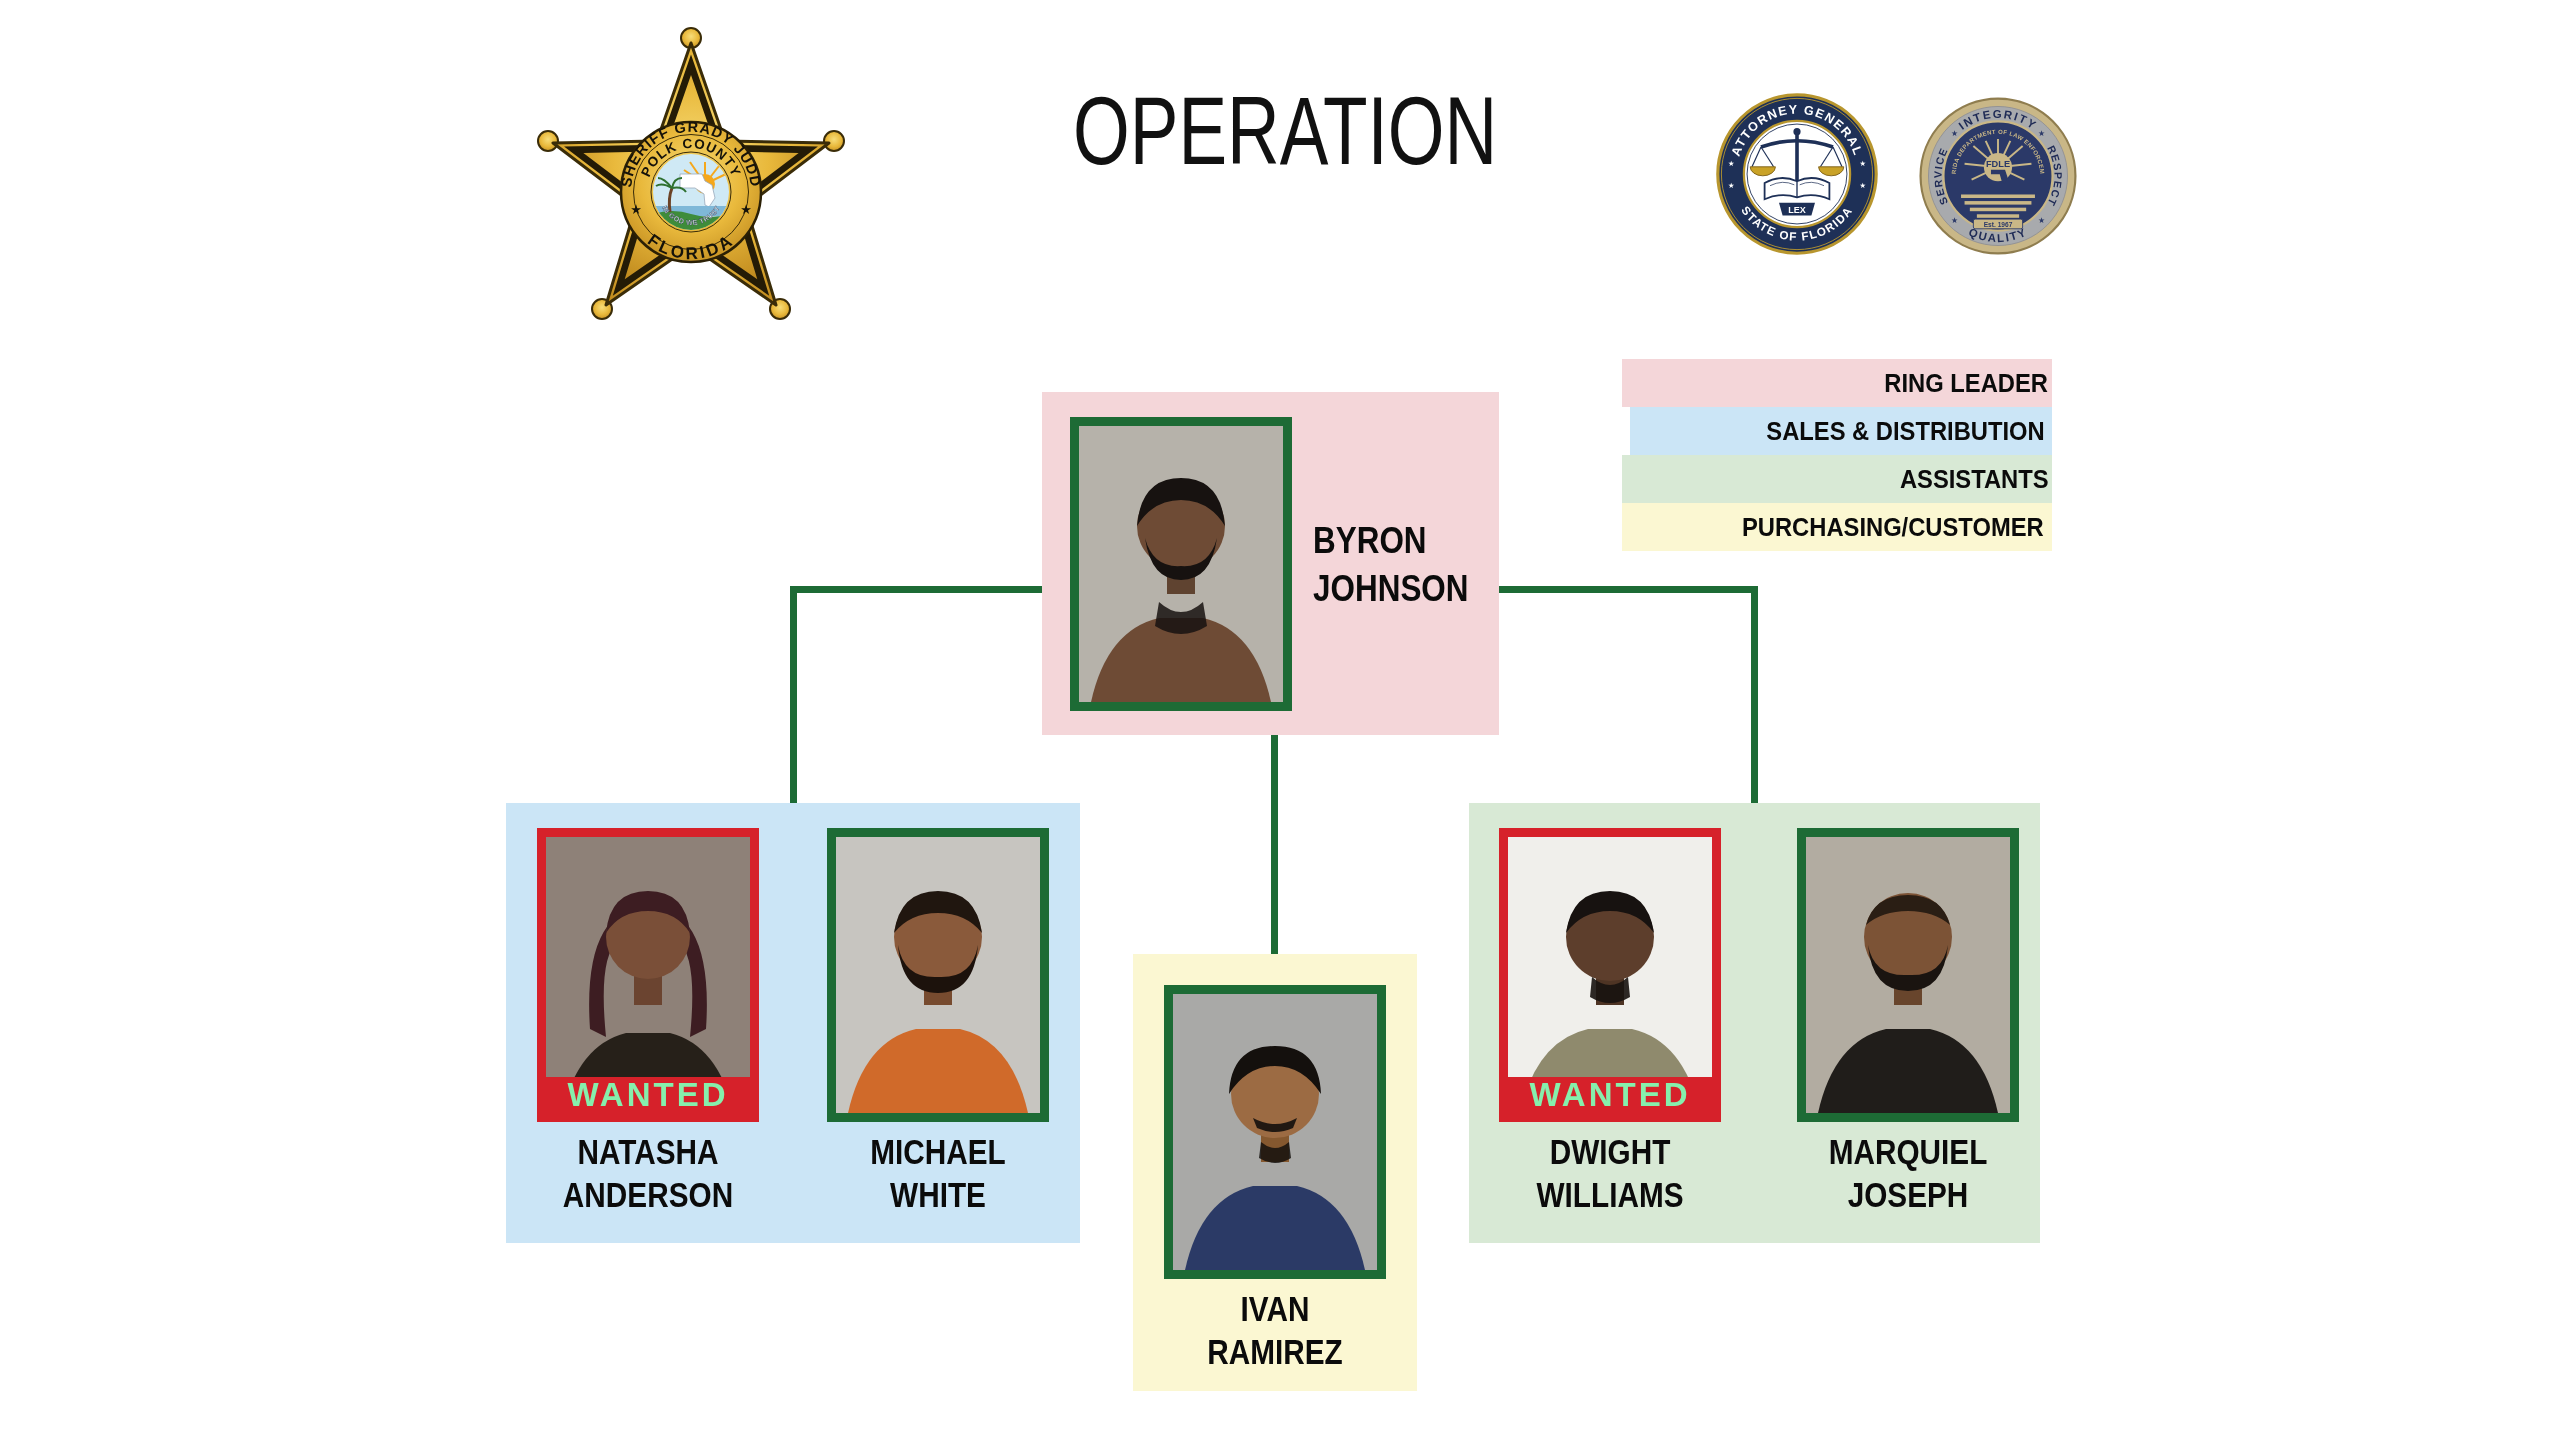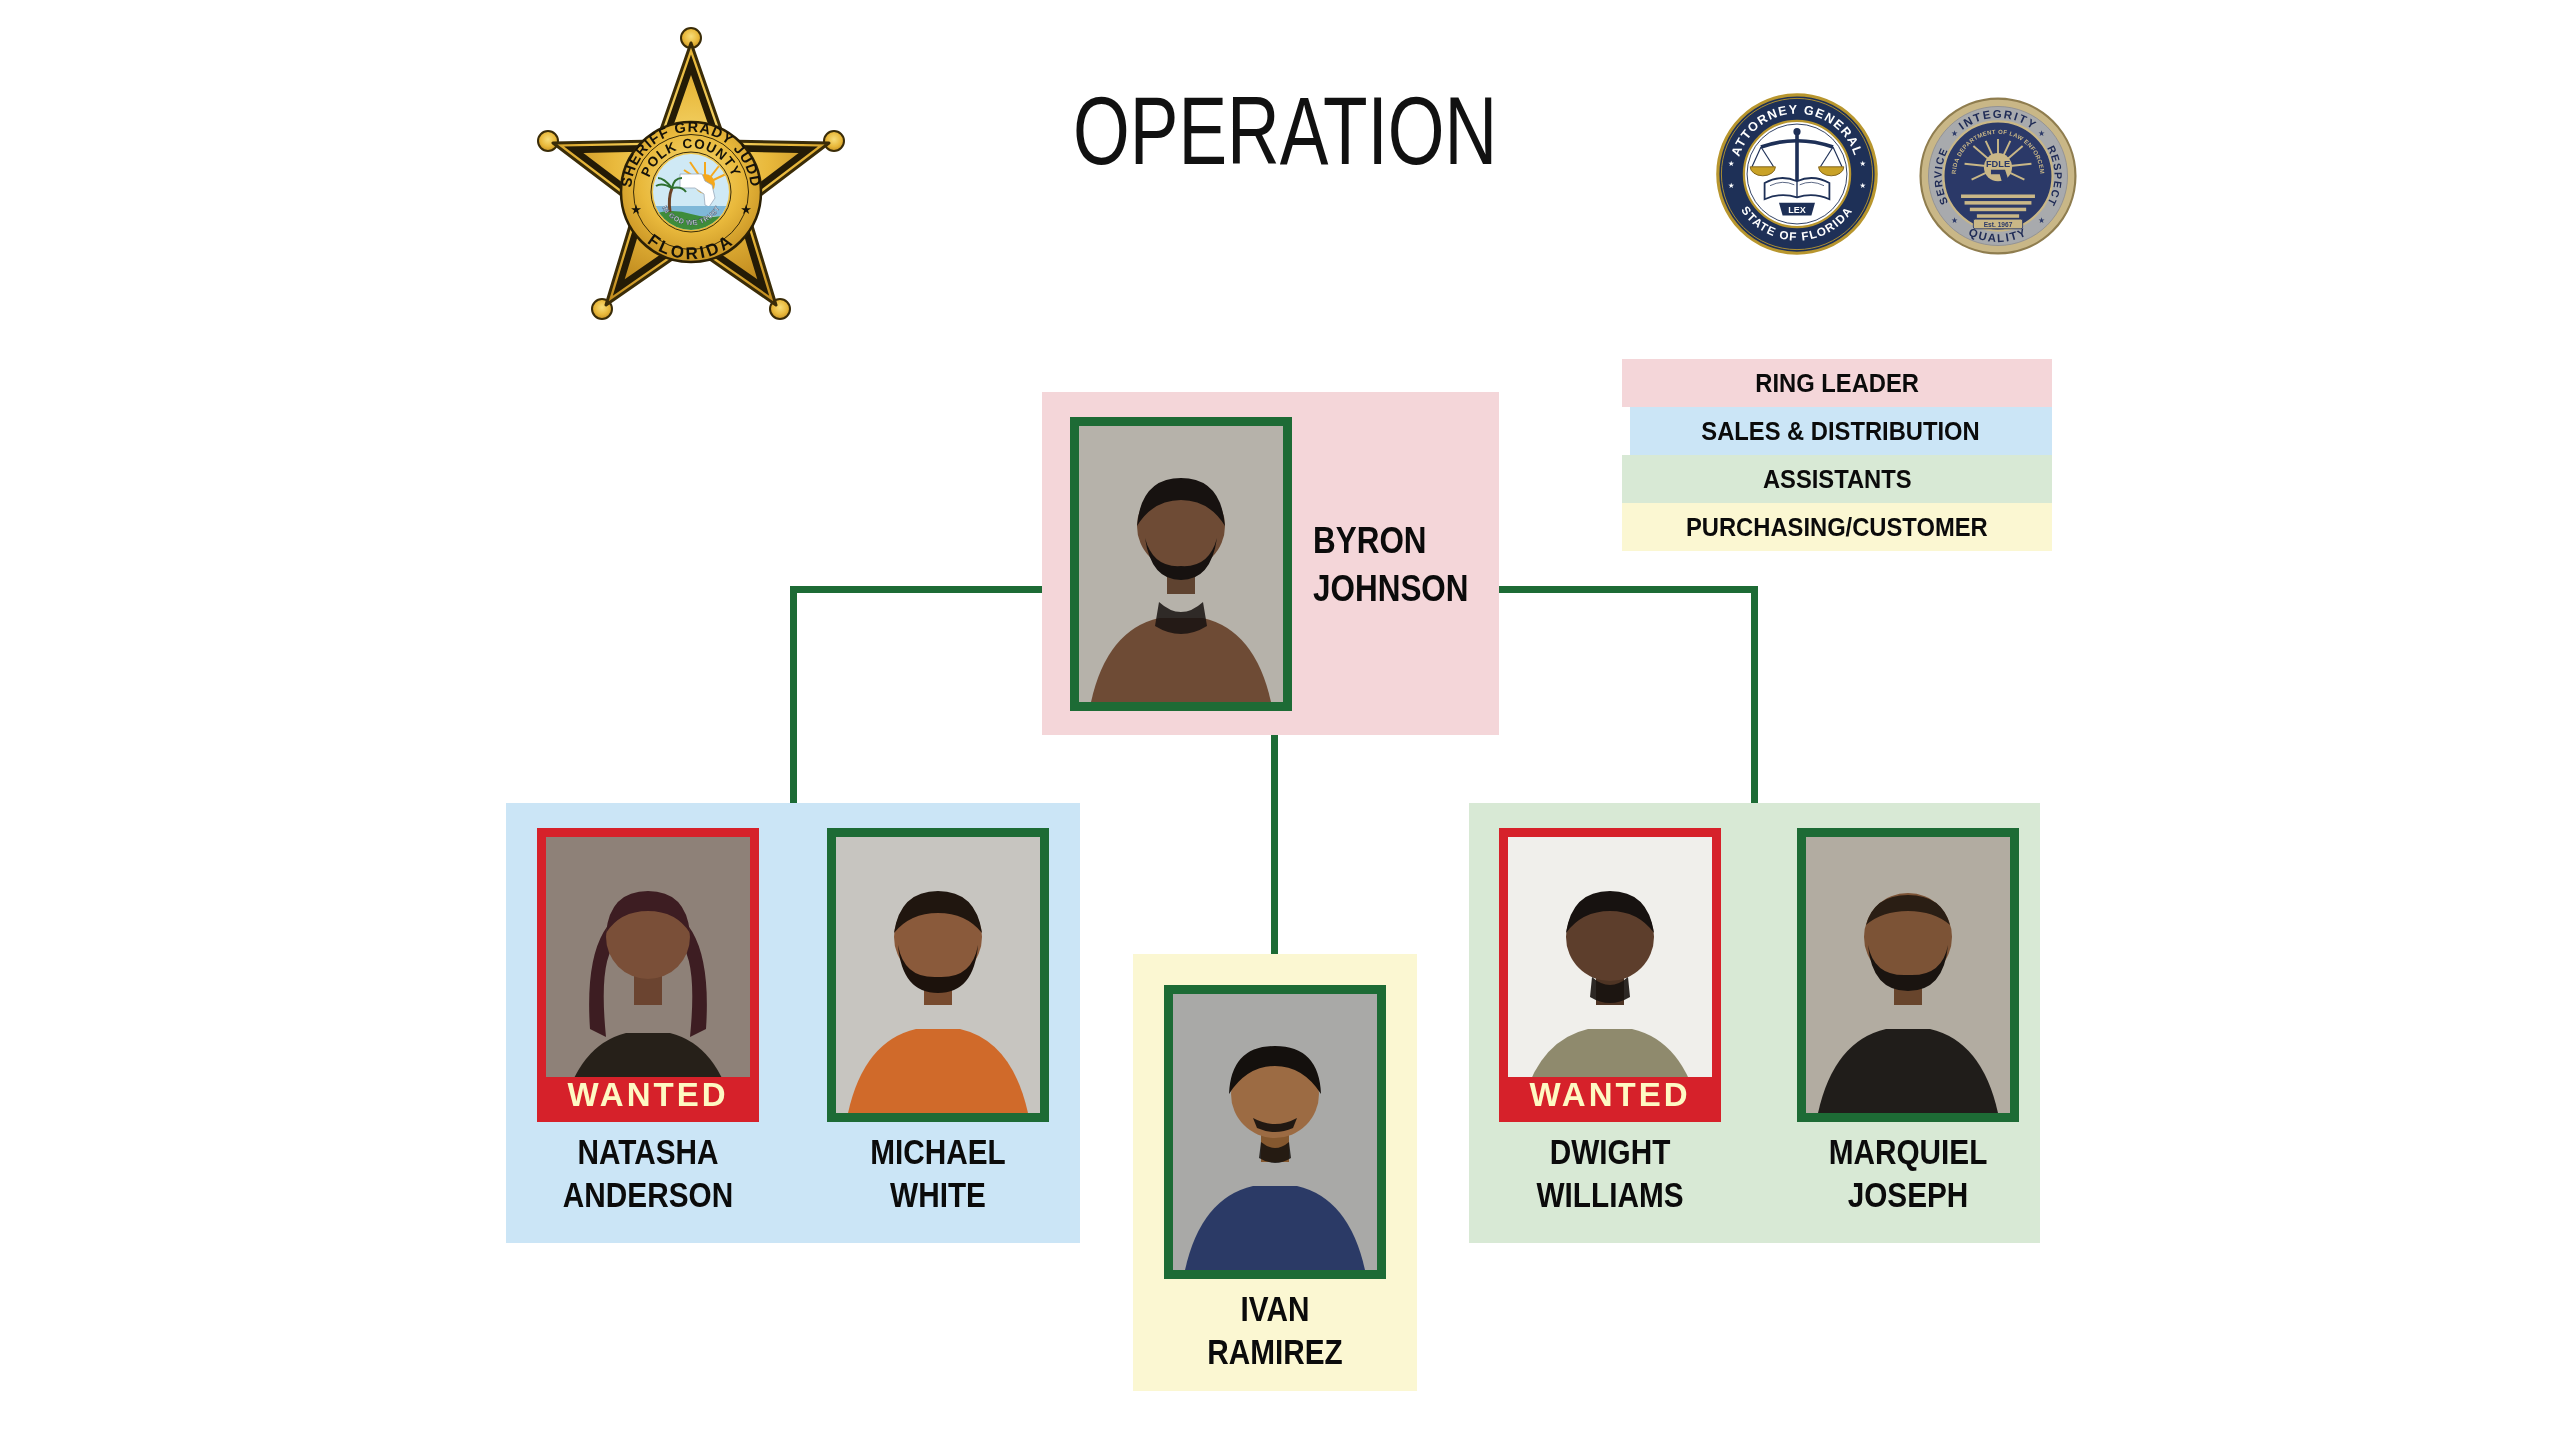--- a/index.html
+++ b/index.html
@@ -14,38 +14,38 @@
   }
   .abs{position:absolute;}
   
   .title-line{position:absolute;left:885px;width:800px;text-align:center;color:#111;}
   .t1{top:83px;font-size:96px;font-weight:400;line-height:1;}
   .t2{top:156px;font-size:124px;font-weight:800;line-height:1;}
   .t1 span{display:inline-block;transform:scaleX(.76);transform-origin:center top;letter-spacing:0px;}
   .t2 span{display:inline-block;transform:scaleX(.78);transform-origin:center top;letter-spacing:-2px;}
   
   .legend{position:absolute;left:1622px;top:359px;width:430px;}
-  .legend-row{height:48px;display:flex;align-items:center;justify-content:center;font-weight:700;font-size:25px;color:#0b0b0b;}
+  .legend-row{height:48px;display:flex;align-items:center;justify-content:flex-end;font-weight:700;font-size:25px;color:#0b0b0b;}
   .legend-row span{display:inline-block;transform:scaleX(.95);}
   .lg-pink{background:var(--pink);} .lg-blue{background:var(--blue);margin-left:8px;}
   .lg-green{background:var(--green);} .lg-yellow{background:var(--yellow);}
   
   .zone{position:absolute;}
   .zone-pink{left:1042px;top:392px;width:457px;height:343px;background:var(--pink);}
   .zone-blue{left:506px;top:803px;width:574px;height:440px;background:var(--blue);}
   .zone-green{left:1469px;top:803px;width:571px;height:440px;background:var(--green);}
   .zone-yellow{left:1133px;top:954px;width:284px;height:437px;background:var(--yellow);}
   
   .conn{position:absolute;background:var(--line-green);}
   
   .mug{position:absolute;width:204px;height:276px;border:9px solid var(--line-green);background:#ccc;}
   .mug.red{border-color:var(--alert-red);}
   .sil{width:100%;height:100%;display:block;}
   .band{position:absolute;left:0;right:0;bottom:0;height:36px;background:var(--alert-red);
-        color:#fef9c3;display:flex;align-items:center;justify-content:center;
+        color:#86efac;display:flex;align-items:center;justify-content:center;
         font-weight:700;font-size:33px;letter-spacing:3px;}
   
   .pname{position:absolute;width:300px;text-align:center;font-weight:700;font-size:35px;
          line-height:43px;color:#0b0b0b;transform:scaleX(.85);transform-origin:center top;}
   .root-name{position:absolute;left:1313px;top:517px;font-weight:700;font-size:37px;
          line-height:48px;color:#0b0b0b;transform:scaleX(.85);transform-origin:left top;}
   
   .arc{font-family:"Liberation Sans",sans-serif;font-weight:700;}
   .starglyph{font-family:"DejaVu Sans",sans-serif;}
 </style>

